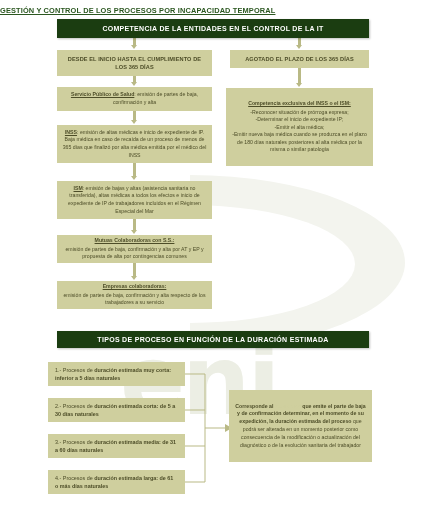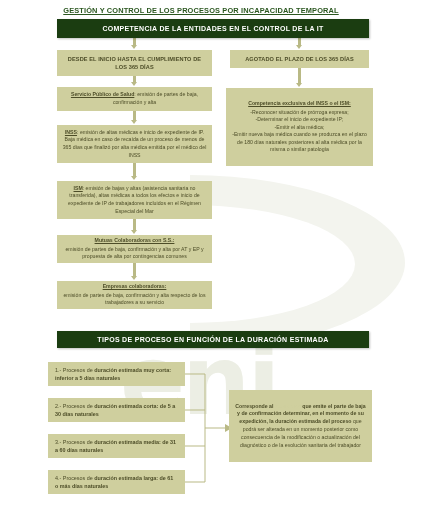--- a/index.html
+++ b/index.html
@@ -46,28 +46,26 @@
     width: 165px; height: 118px;
     border-radius: 0 100% 100% 0 / 0 50% 50% 0;
     background: #ffffff;
   }
 
   
   #doc-title {
     position: absolute;
     left: 0; top: 6px;
     width: 340px;
-    text-align: center;
     font-size: 7.4px;
     font-weight: bold;
     color: #2b5720;
     text-decoration: underline;
     letter-spacing: 0.15px;
     z-index: 3;
-    padding-left: 31px;
   }
 
   
   .banner {
     position: absolute;
     background: #1b3d11;
     color: #ffffff;
     font-size: 7px;
     font-weight: bold;
     letter-spacing: 0.3px;

